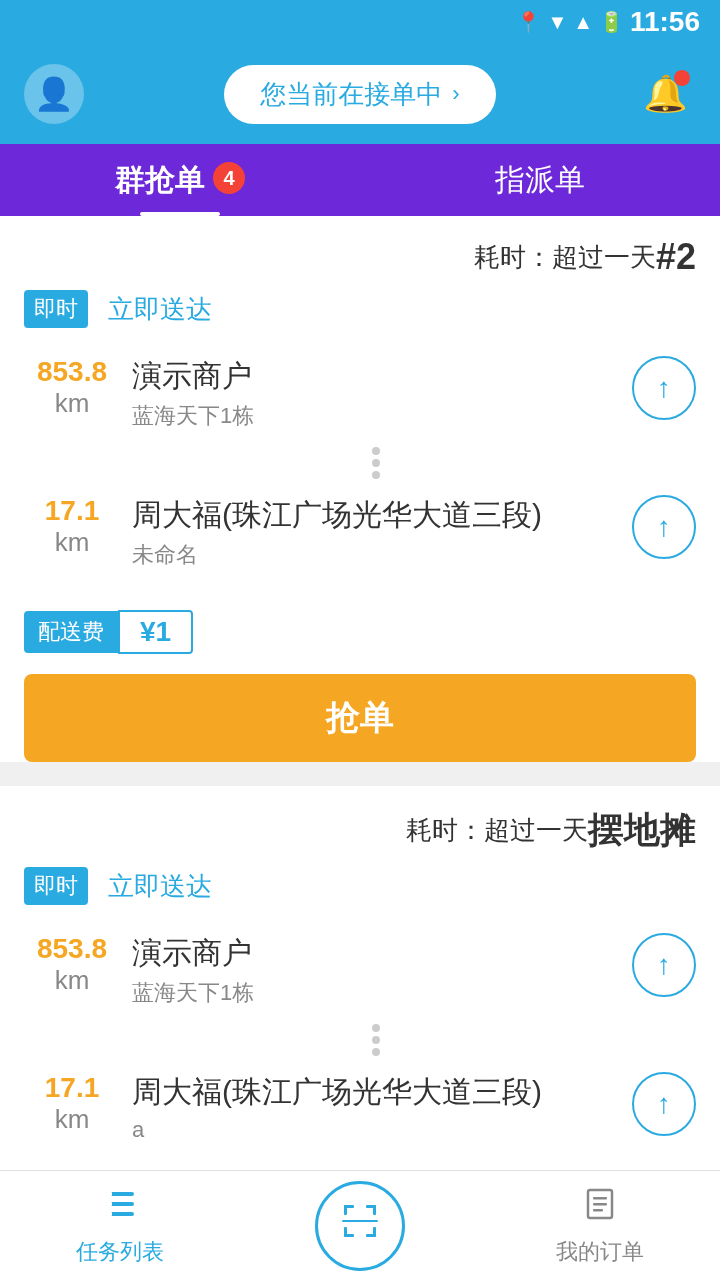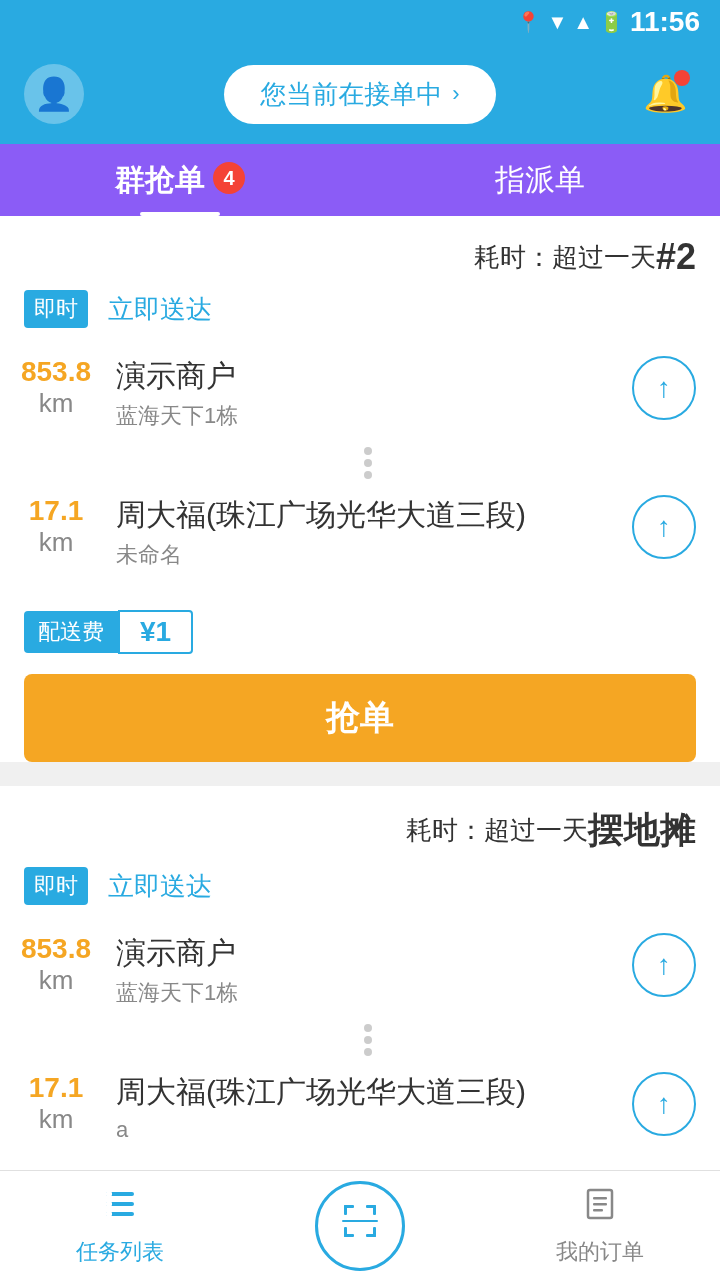--- a/index.html
+++ b/index.html
@@ -96,21 +96,21 @@
       top: 6px;
       right: 6px;
       width: 16px;
       height: 16px;
       background: #f44336;
       border-radius: 50%;
     }
 
     
     .tabs {
-      background: #8b5cf6;
+      background: #6d28d9;
       display: flex;
       height: 72px;
       align-items: flex-end;
     }
     .tab {
       flex: 1;
       height: 100%;
       display: flex;
       align-items: center;
       justify-content: center;
@@ -191,21 +191,21 @@
       margin-left: 8px;
     }
     .order-num {
       font-size: 36px;
       font-weight: 700;
       color: #333;
     }
 
     
     .route-section {
-      padding: 0 24px 16px 16px;
+      padding: 0 24px 16px 32px;
     }
     .route-point {
       display: flex;
       align-items: flex-start;
       padding: 12px 0;
       gap: 20px;
     }
     .dist-col {
       width: 80px;
       text-align: center;

